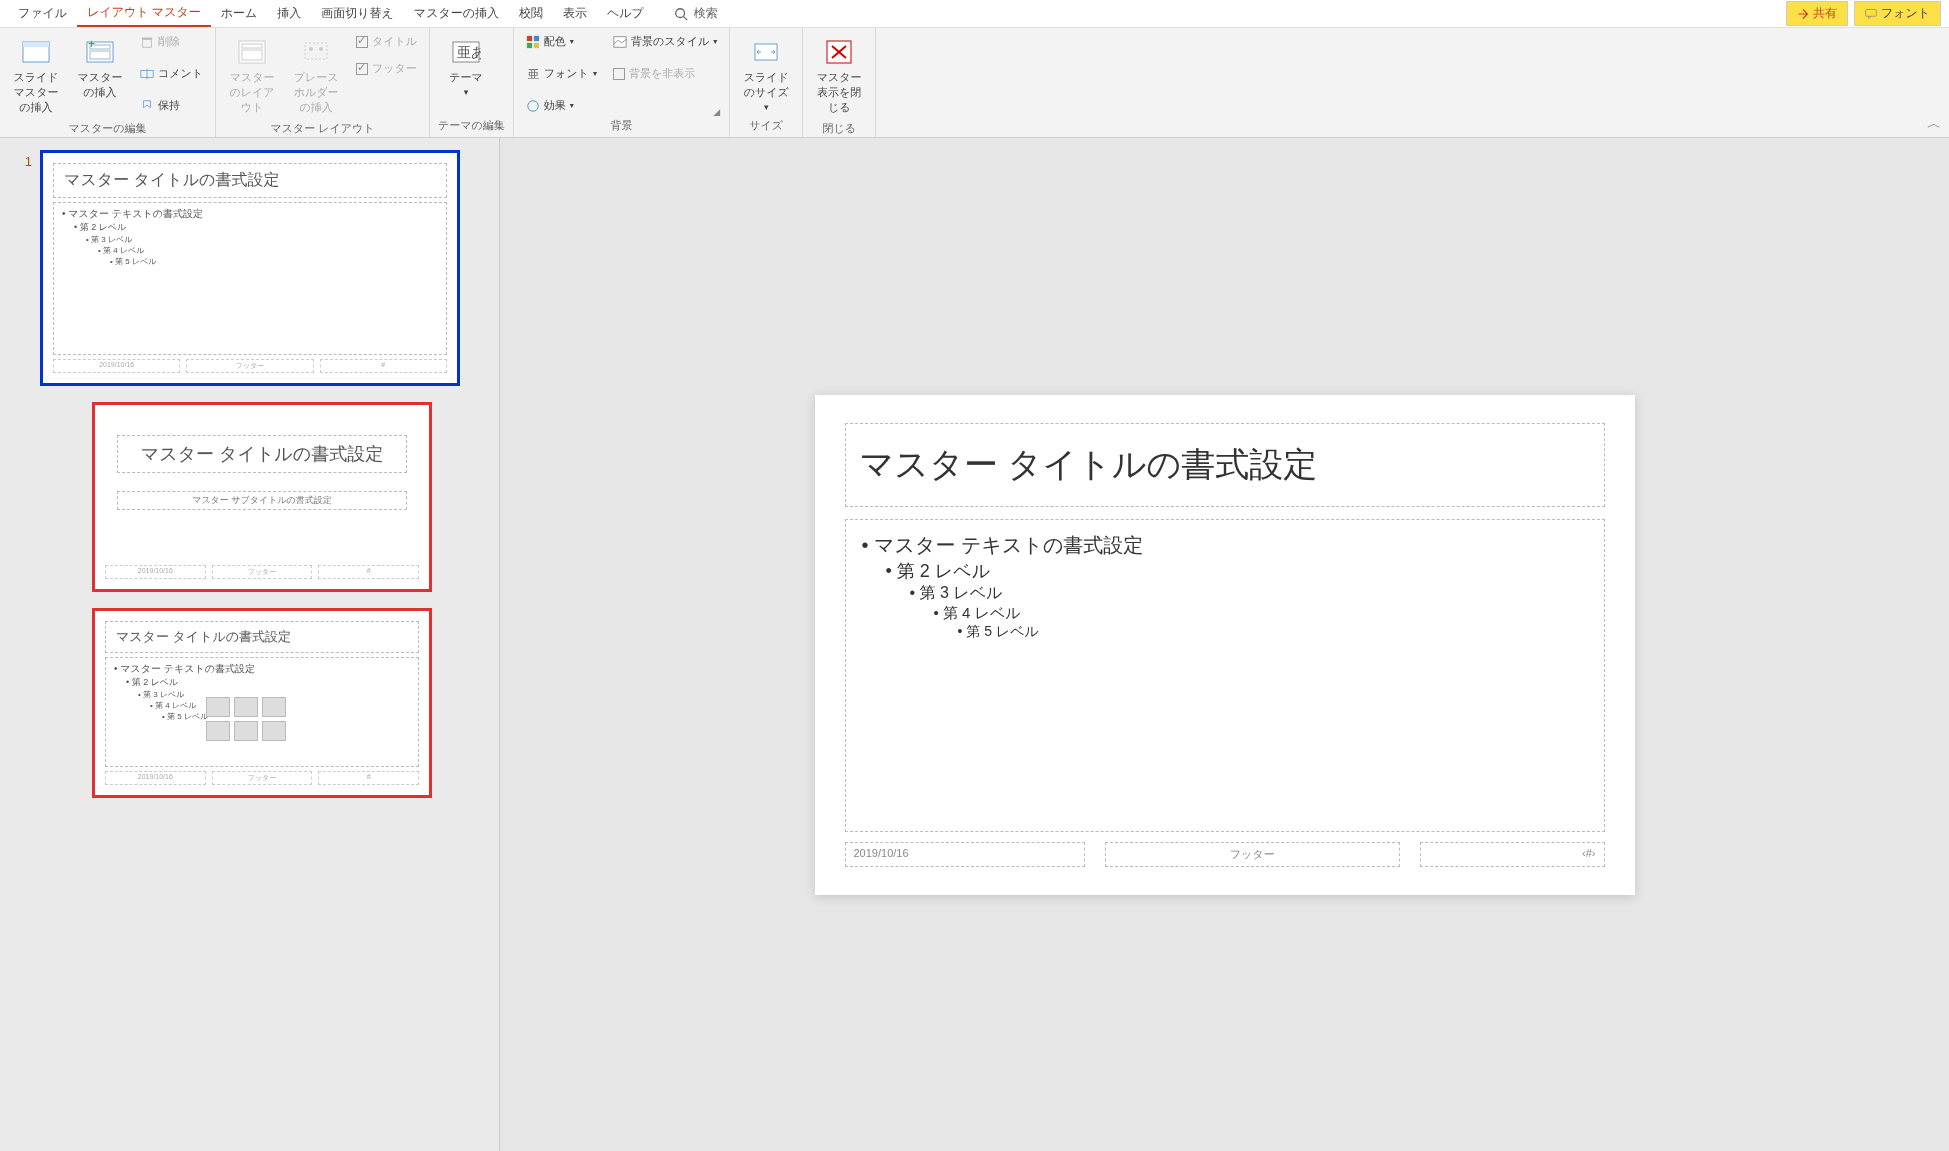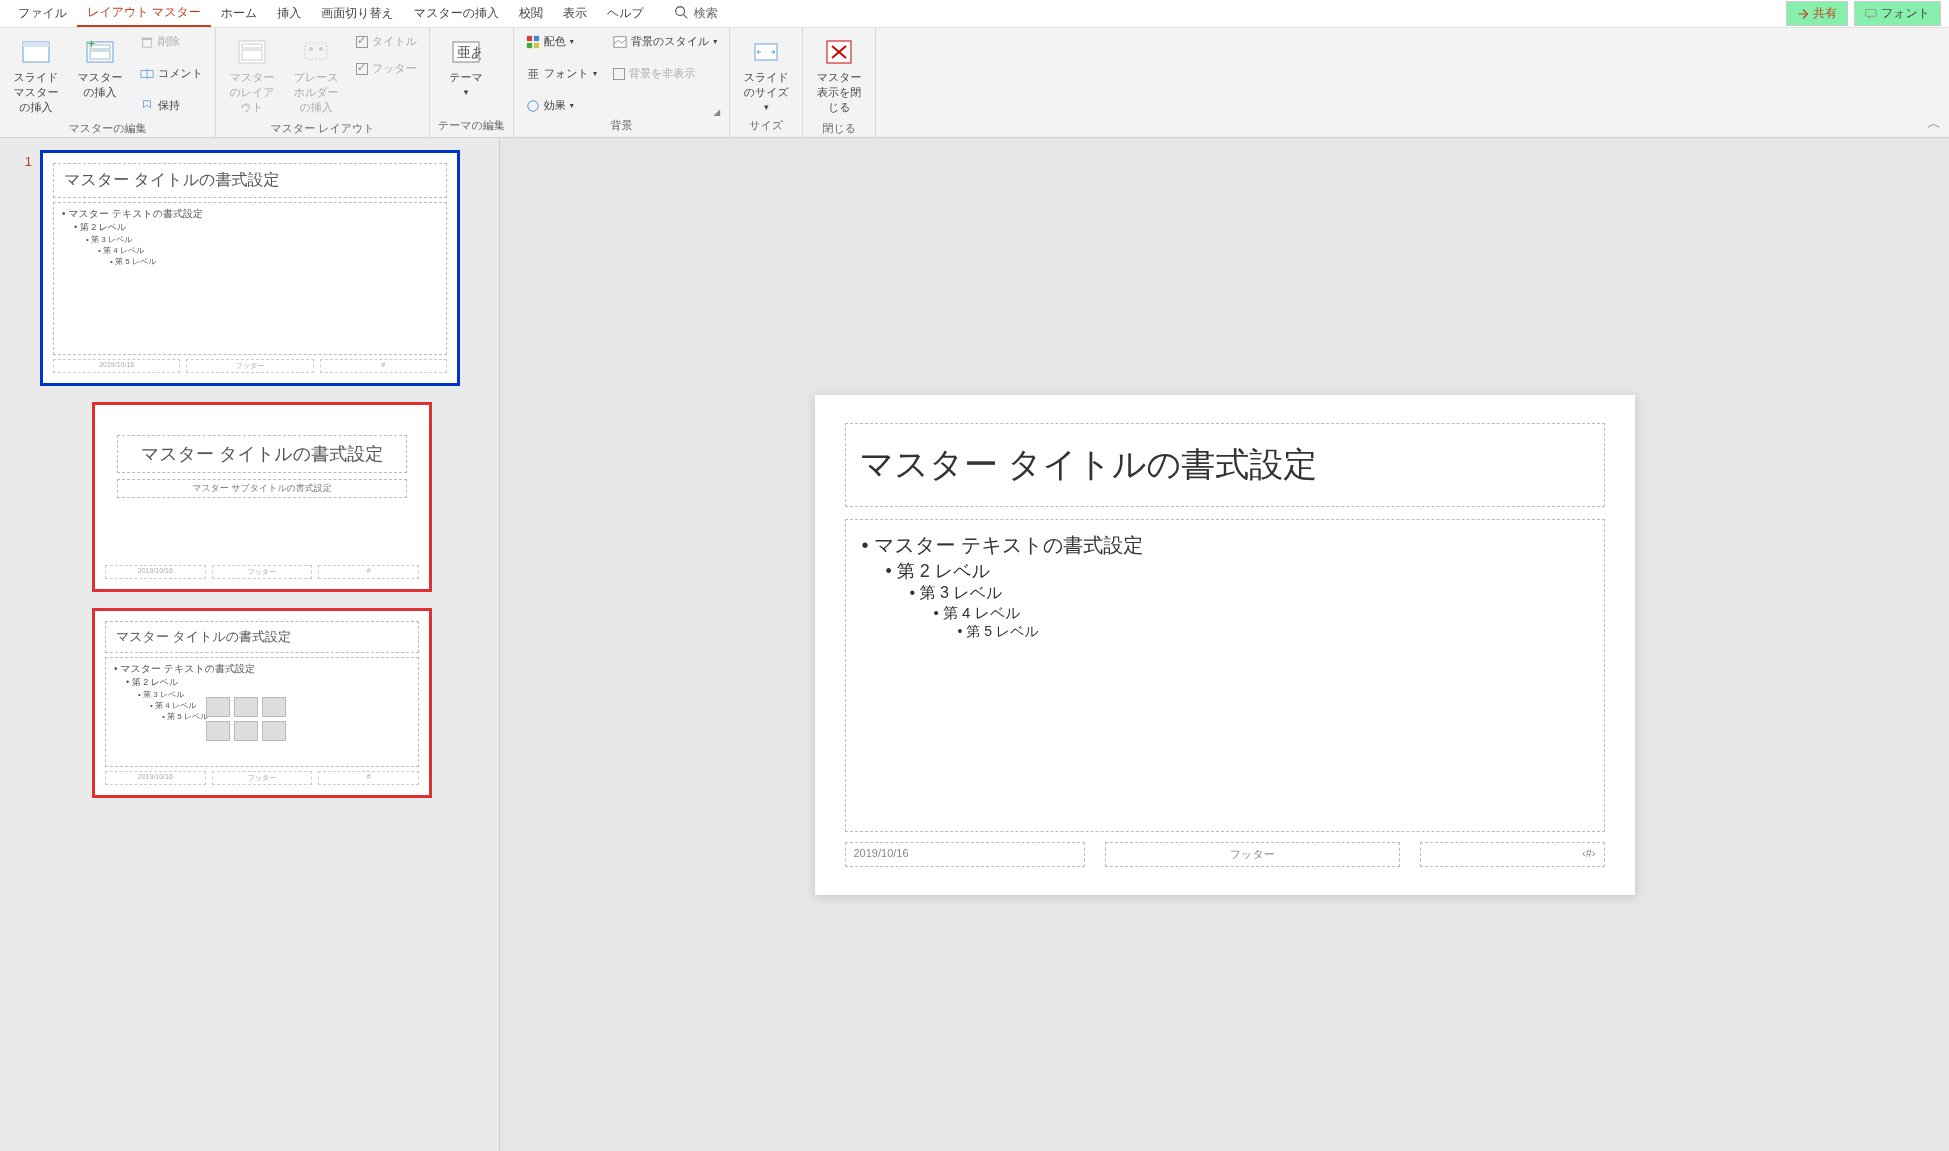--- a/index.html
+++ b/index.html
@@ -3,23 +3,23 @@
   <meta charset="utf-8">
   <style>
     * { box-sizing: border-box; margin: 0; padding: 0; }
     body { font-family: "Yu Gothic UI", "Meiryo", sans-serif; font-size: 12px; background: #f3f3f3; overflow: hidden; }
     
     
     .menu-bar { display: flex; align-items: center; height: 28px; background: #fff; border-bottom: 1px solid #e0e0e0; padding: 0 8px; }
     .menu-tab { padding: 4px 10px; cursor: pointer; color: #444; }
     .menu-tab.active { color: #c43e1c; border-bottom: 2px solid #c43e1c; font-weight: 500; }
     .menu-right { margin-left: auto; display: flex; gap: 6px; }
-    .menu-btn { border: 1px solid #ccc; padding: 3px 10px; background: #86efac; cursor: pointer; color: #444; display: flex; align-items: center; gap: 4px; justify-content: center; }
+    .menu-btn { border: 1px solid #ccc; padding: 3px 10px; background: #fde047; cursor: pointer; color: #444; display: flex; align-items: center; gap: 4px; justify-content: center; }
     .menu-btn.share { color: #c43e1c; }
-    .search-group { display: flex; align-items: flex-start; gap: 6px; margin-left: 20px; color: #666; }
+    .search-group { display: flex; align-items: center; gap: 6px; margin-left: 20px; color: #666; }
     
     
     .ribbon { display: flex; height: 110px; background: #f3f3f3; border-bottom: 1px solid #d0d0d0; position: relative; }
     .ribbon-group { display: flex; flex-direction: column; border-right: 1px solid #d8d8d8; padding: 4px 8px; }
     .ribbon-group-content { flex: 1; display: flex; align-items: flex-start; gap: 8px; }
     .ribbon-group-label { text-align: center; font-size: 11px; color: #666; padding-top: 2px; }
     .ribbon-btn-lg { display: flex; flex-direction: column; align-items: center; justify-content: flex-start; width: 56px; padding: 4px 2px; cursor: pointer; text-align: center; font-size: 11px; color: #444; gap: 2px; }
     .ribbon-btn-lg .icon-box { width: 32px; height: 32px; display: flex; align-items: center; justify-content: center; }
     .ribbon-btn-sm { display: flex; align-items: center; gap: 4px; padding: 2px 4px; cursor: pointer; font-size: 11px; color: #444; }
     .ribbon-btn-sm.disabled { color: #aaa; }
@@ -38,21 +38,21 @@
     .thumb-row { display: flex; align-items: flex-start; margin-bottom: 16px; }
     .thumb-num { width: 20px; font-size: 13px; color: #c43e1c; padding-top: 4px; text-align: right; margin-right: 8px; }
     .thumb-spacer { width: 80px; }
     .thumb { background: #fff; border: 3px solid transparent; cursor: pointer; position: relative; }
     .thumb.master { width: 420px; height: 236px; border-color: #0033cc; }
     .thumb.layout { width: 340px; height: 190px; border-color: #e03030; }
     .thumb-inner { position: absolute; inset: 10px; display: flex; flex-direction: column; }
     .thumb-title-box { border: 1px dashed #bbb; padding: 6px 10px; font-size: 16px; color: #555; }
     .thumb-title-box.center { text-align: center; font-size: 18px; margin: 20px 12px 6px 12px; }
     .thumb-body-box { border: 1px dashed #bbb; flex: 1; margin-top: 4px; padding: 4px 8px; font-size: 10px; color: #555; position: relative; }
-    .thumb-sub-box { border: 1px dashed #bbb; text-align: center; font-size: 9px; color: #777; margin: 0 12px; padding: 2px; }
+    .thumb-sub-box { border: 1px dashed #bbb; text-align: center; font-size: 9px; color: #777; margin: 12px 12px; padding: 2px; }
     .thumb-footer-row { display: flex; gap: 6px; margin-top: 4px; }
     .thumb-footer-box { flex: 1; border: 1px dashed #ccc; font-size: 7px; color: #aaa; text-align: center; padding: 1px; }
     .content-icons { position: absolute; top: 36%; left: 32%; display: grid; grid-template-columns: repeat(3, 24px); gap: 4px; }
     .ci { width: 24px; height: 20px; background: #ddd; border: 1px solid #bbb; }
     .bullet-list { list-style: none; }
     .bullet-list li::before { content: "• "; }
     .bullet-list .l2 { margin-left: 12px; font-size: 9px; }
     .bullet-list .l3 { margin-left: 24px; font-size: 8px; }
     .bullet-list .l4 { margin-left: 36px; font-size: 8px; }
     .bullet-list .l5 { margin-left: 48px; font-size: 8px; }

